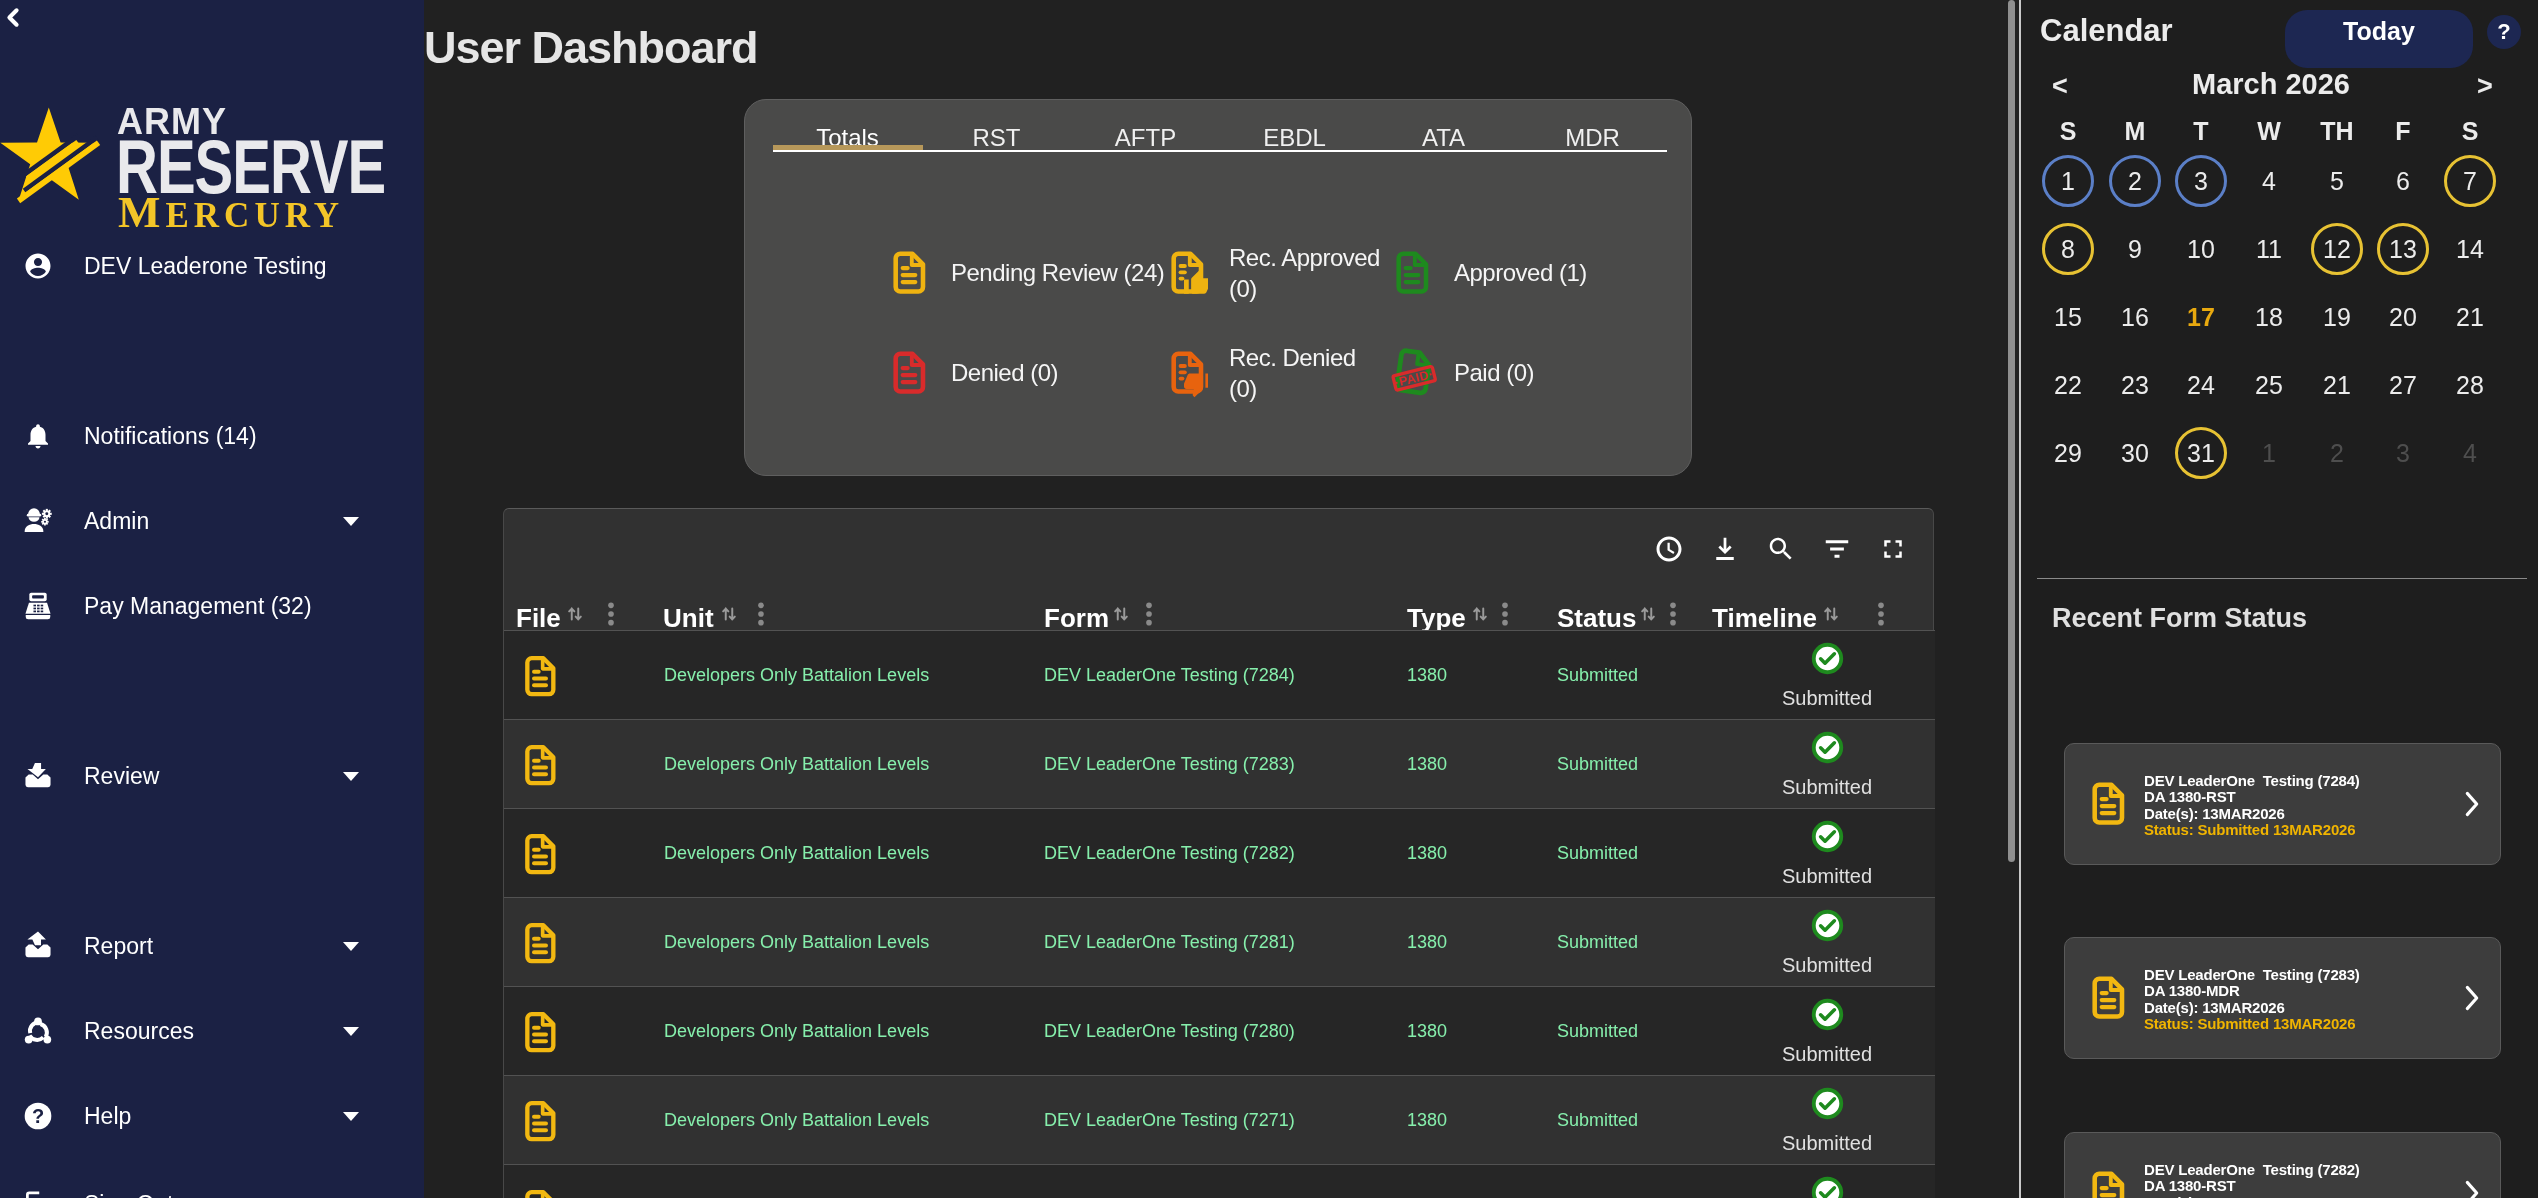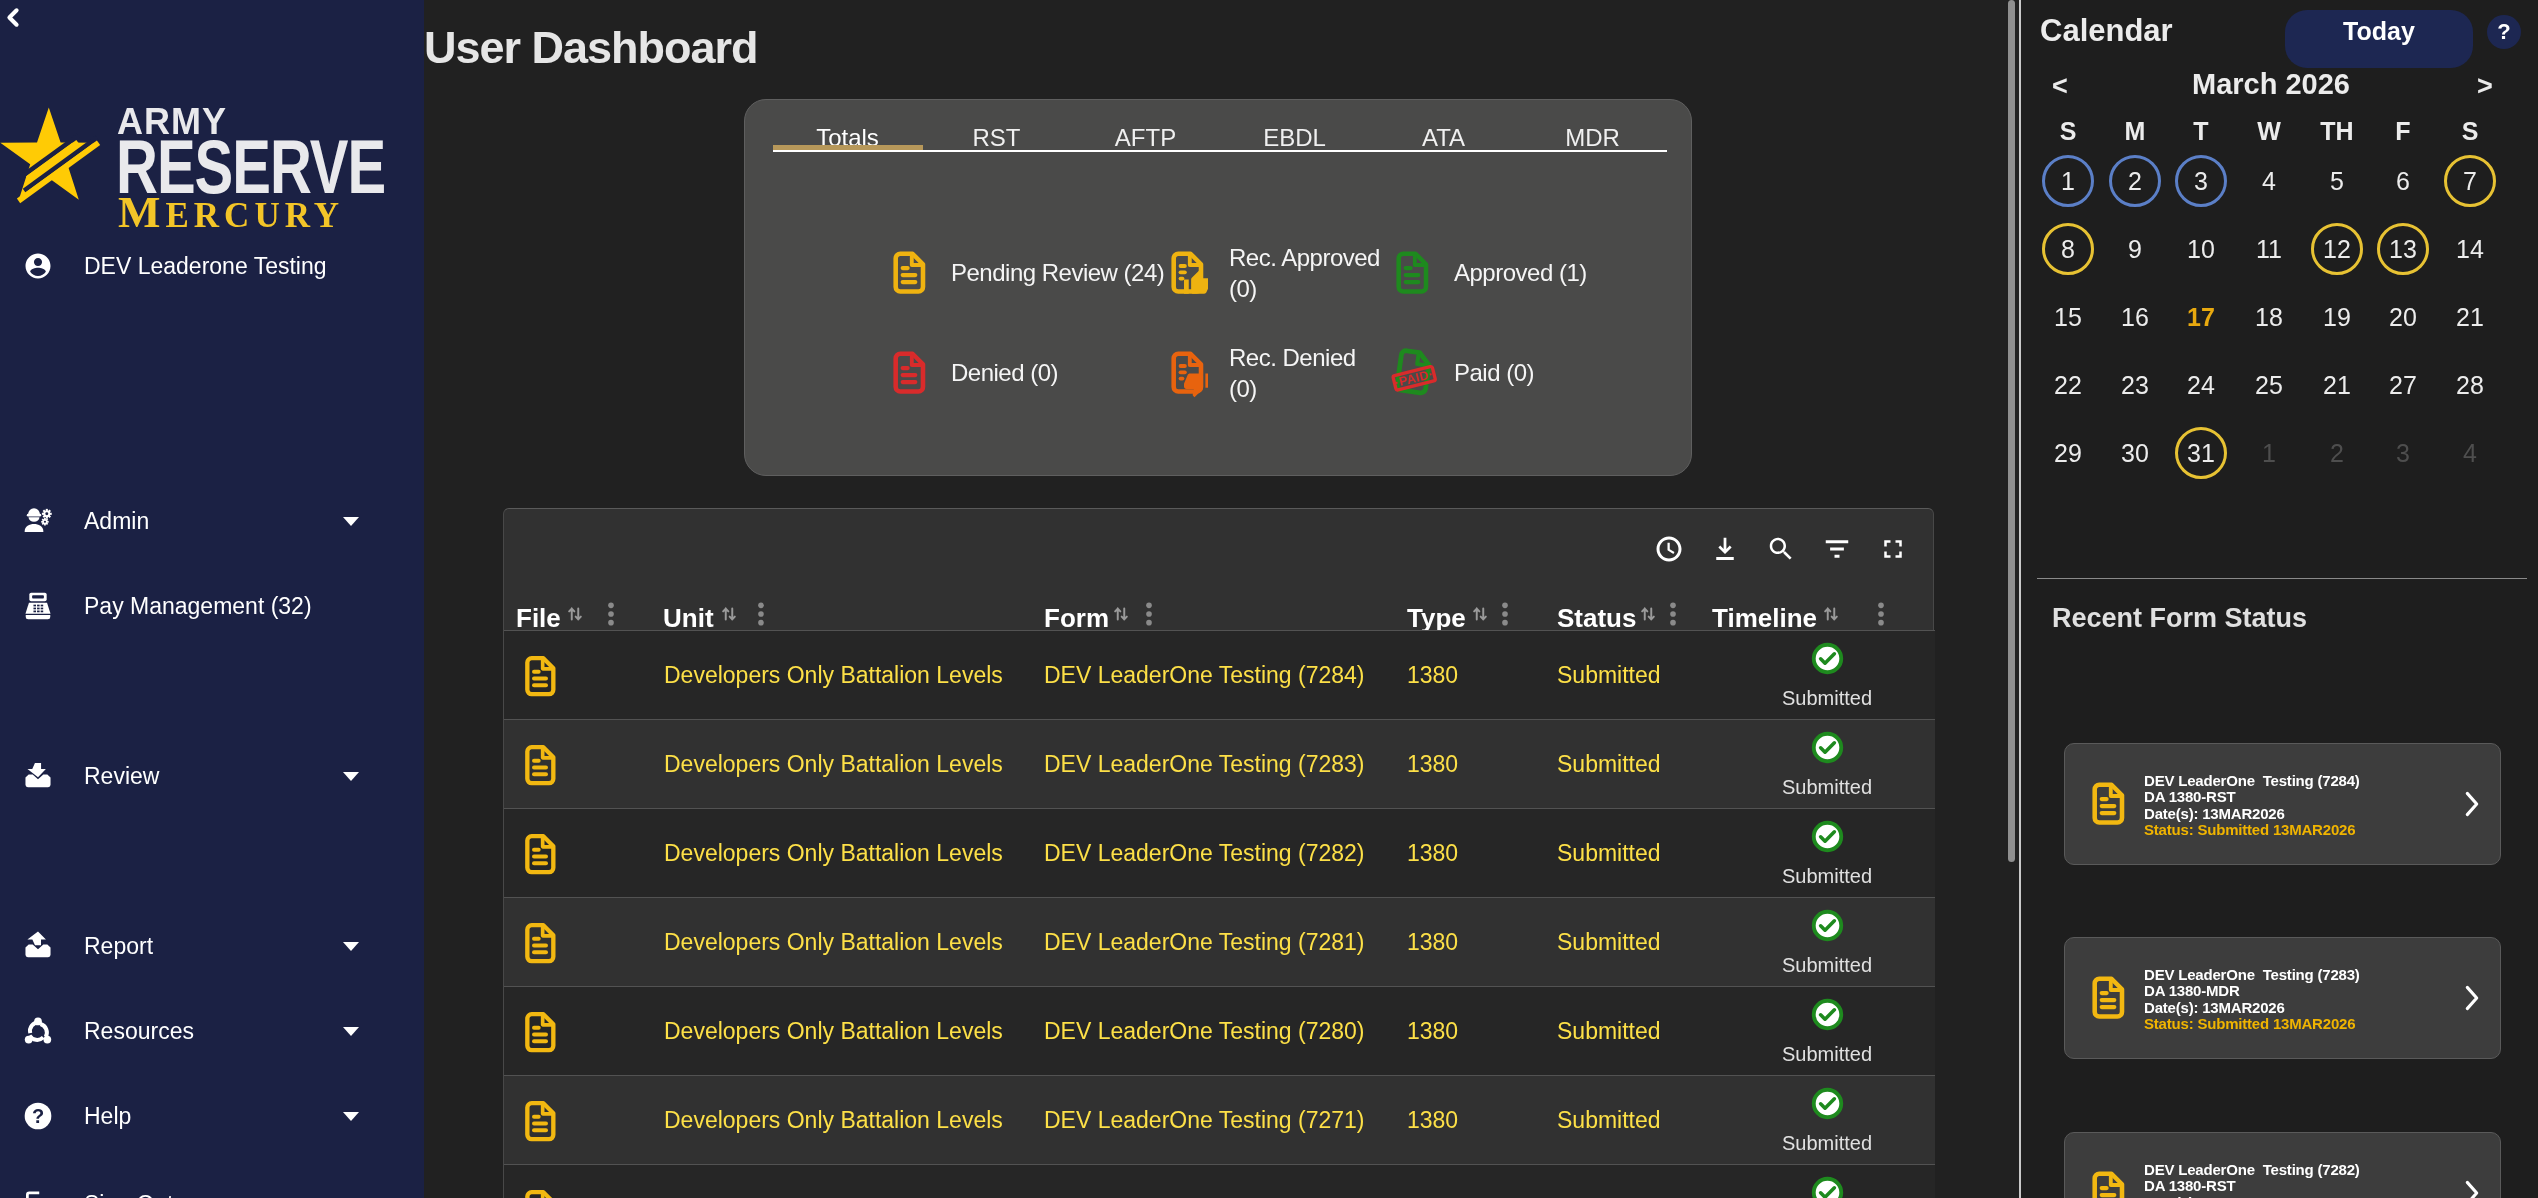--- a/index.html
+++ b/index.html
@@ -17,21 +17,21 @@
 #tabline{position:absolute;left:28px;top:50px;width:894px;height:2px;background:#fff}
 #tabactive{position:absolute;left:28px;top:45px;width:150px;height:5px;background:#b7985a}
 .stat{position:absolute;width:0;height:0}
 .stat svg{position:absolute;top:50%;transform:translateY(-50%)}
 .stat .lb{position:absolute;left:63px;top:50%;transform:translateY(-50%);color:#f5f5f5;font-size:24px;letter-spacing:-0.5px;line-height:1.3;white-space:nowrap}
 
 #tablepanel{position:absolute;left:503px;top:508px;width:1431px;height:690px;background:#313131;border-radius:6px 6px 0 0;border-top:1px solid #5a5a5a;border-left:1px solid #484848;border-right:1px solid #484848;}
 .trow{position:absolute;left:0;width:1431px;height:89px;border-top:1px solid #525252}
 .trow.dark{background:#262626}
 .trow.light{background:#313131}
-.cell{position:absolute;color:#fde047;font-size:23px;top:50%;transform:translateY(-50%);white-space:nowrap}
+.cell{position:absolute;color:#86efac;font-size:18px;top:50%;transform:translateY(-50%);white-space:nowrap}
 .hdr{position:absolute;color:#fff;font-size:26px;font-weight:bold;top:94px;white-space:nowrap}
 .sorti{position:absolute;top:92px}
 .doti{position:absolute;top:92px}
 
 #scrollthumb{position:absolute;left:2008px;top:0;width:7px;height:862px;background:#8f8f8f;border-radius:4px}
 #divider{position:absolute;left:2019px;top:0;width:2px;height:1198px;background:#c9c9c9}
 #rightpanel{position:absolute;left:2021px;top:0;width:517px;height:1198px;background:#1e1e1e}
 .cald{position:absolute;width:52px;height:52px;line-height:52px;text-align:center;color:#ececec;font-size:25px;border-radius:50%}
 .cwd{position:absolute;width:52px;text-align:center;color:#ececec;font-size:25px;font-weight:bold}
 .circb{border:3px solid #5b7fc7}
@@ -79,20 +79,28 @@
   <div style="position:absolute;left:117px;top:101px;color:#e9e9ec;font-size:36px;font-weight:bold;letter-spacing:1px">ARMY</div>
   <div style="position:absolute;left:116px;top:122px;color:#e9e9ec;font-size:58px;font-weight:bold;letter-spacing:-1px;transform:scaleY(1.32);transform-origin:left top">RESERVE</div>
   <div style="position:absolute;left:118px;top:190px;color:#f3c528;font-size:45px;font-weight:bold;font-family:'Liberation Serif',serif;letter-spacing:5px;line-height:1">M<span style="font-size:35px">ERCURY</span></div>
   <div class="nav" style="top:238px">
     <span class="ic">
         <svg width="30" height="30" viewBox="0 0 24 24" fill="#fff">
           <path d="M12 2C6.48 2 2 6.48 2 12s4.48 10 10 10 10-4.48 10-10S17.52 2 12 2zm0 3.5c1.8 0 3.25 1.45 3.25 3.25S13.8 12 12 12 8.75 10.55 8.75 8.75 10.2 5.5 12 5.5zm0 14.4c-2.6 0-4.9-1.33-6.25-3.35.03-2.07 4.17-3.2 6.25-3.2 2.07 0 6.22 1.13 6.25 3.2-1.35 2.02-3.65 3.35-6.25 3.35z"></path>
         </svg>
       </span>
     <span class="tx">DEV Leaderone Testing</span>
+  </div>
+  <div class="nav" style="top:408px">
+    <span class="ic">
+        <svg width="30" height="30" viewBox="0 0 24 24" fill="#fff">
+          <path d="M12 22c1.1 0 2-.9 2-2h-4c0 1.1.9 2 2 2zm6-6v-5c0-3.07-1.63-5.64-4.5-6.32V4c0-.83-.67-1.5-1.5-1.5s-1.5.67-1.5 1.5v.68C7.64 5.36 6 7.92 6 11v5l-2 2v1h16v-1l-2-2z"></path>
+        </svg>
+      </span>
+    <span class="tx">Notifications (14)</span>
   </div>
   <div class="nav" style="top:493px">
     <span class="ic">
         <svg width="34" height="34" viewBox="0 0 24 24" fill="#fff">
       <path d="M4.6 6.8 a4.4 4.4 0 0 1 8.8 0 z"></path>
           <rect x="3.6" y="6.6" width="10.8" height="2" rx="1"></rect>
       <path d="M4.9 9.2 h8.2 a4.1 3.4 0 0 1 -8.2 0 z"></path>
       <path d="M2 19.6 c0-3.4 3.6-5.3 7-5.3 s7 1.9 7 5.3 v0.6 h-14 z"></path>
       <g>
             <circle cx="18.6" cy="6.6" r="2.5"></circle>

